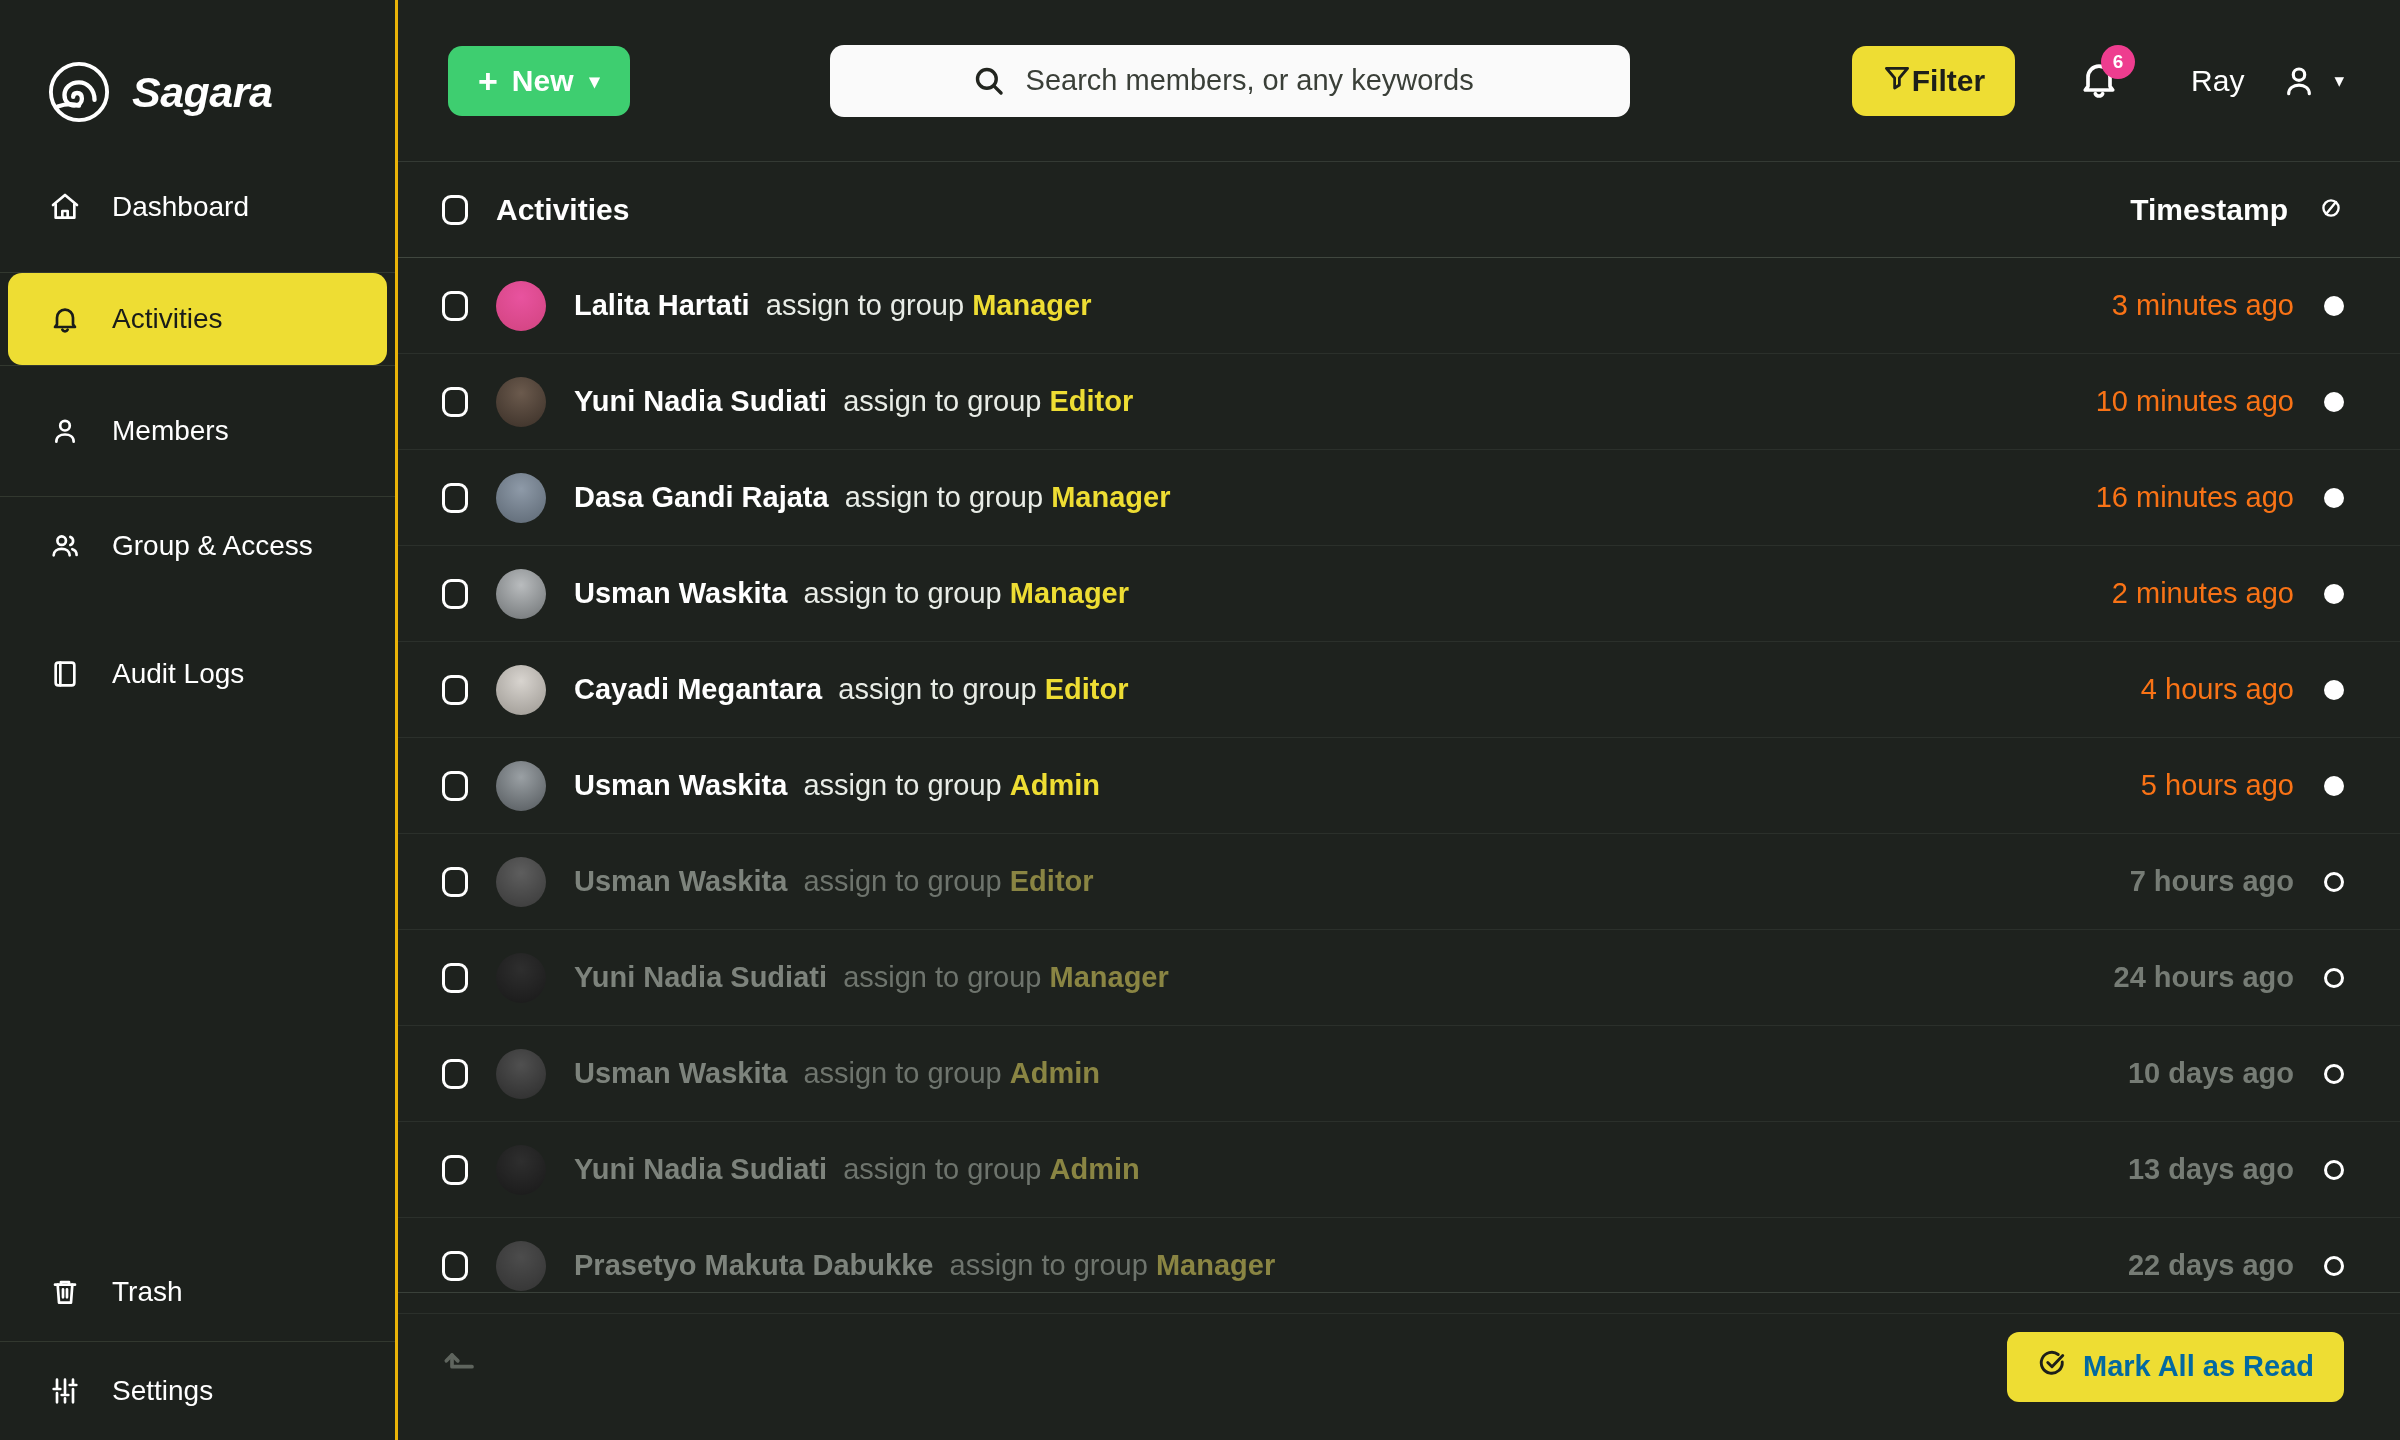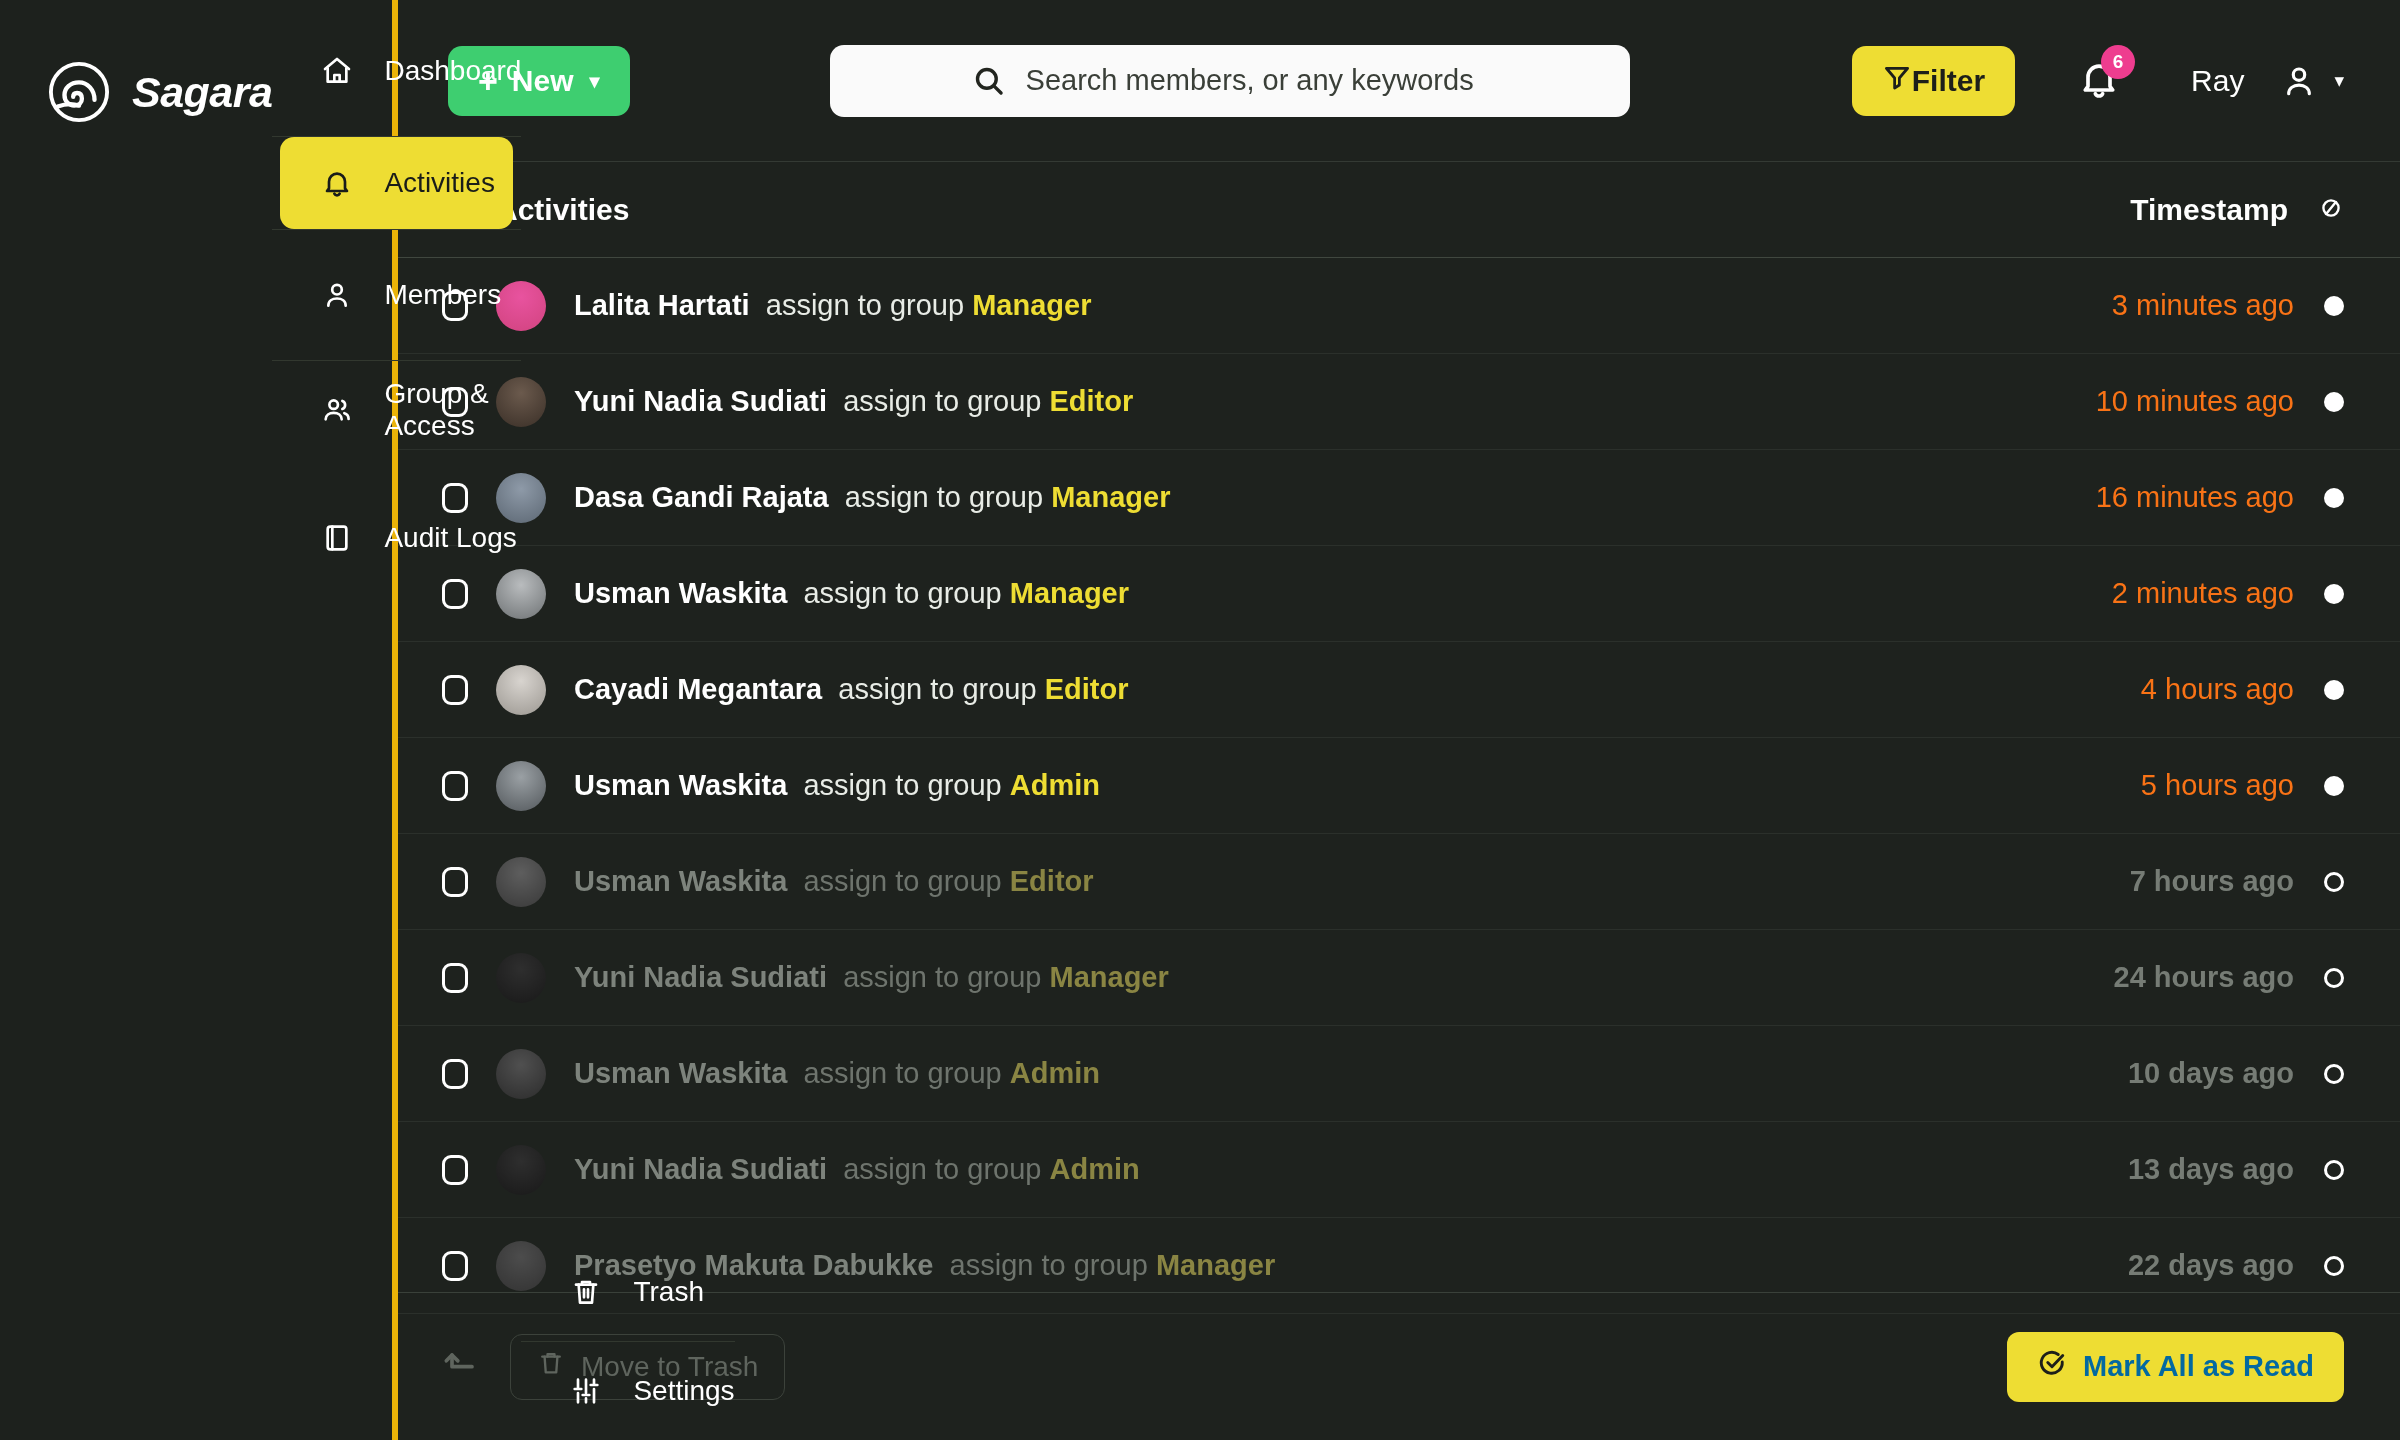--- a/index.html
+++ b/index.html
@@ -8,22 +8,22 @@
     background: #1e221e;
     font-family: "Liberation Sans", sans-serif;
     overflow: hidden;
   }
   .app { display: flex; width: 2400px; height: 1440px; }
 
   
   .sidebar {
     width: 398px; flex: 0 0 398px;
     background: #1d211d;
-    border-right: 6px solid #eab308;
-    display: flex; flex-direction: row;
+    border-right: 3px solid #eab308;
+    display: flex; flex-direction: column;
     position: relative;
   }
   .brand {
     display: flex; align-items: center; gap: 22px;
     padding: 48px 0 0 48px; height: 136px;
   }
   .brand-logo { width: 62px; height: 62px; flex: 0 0 62px; }
   .brand-name {
     font-size: 43px; font-weight: bold; font-style: italic;
     color: #ffffff; letter-spacing: -0.5px;
@@ -486,30 +486,20 @@
     </div>
 
     <footer class="footer">
       <div class="footer-left">
         <span>
           <svg viewBox="0 0 24 24" width="40" height="40" fill="none" stroke="#5f655e" stroke-width="2.2" stroke-linecap="round" stroke-linejoin="round">
             <path d="M6 6v7h12"></path>
               <path d="M9.5 9.5 6 6 2.6 9.5"></path>
           </svg>
         </span>
-        <button class="btn-trash">
-          <span>
-            <svg viewBox="0 0 24 24" width="28" height="28" fill="none" stroke="#5f655e" stroke-width="2" stroke-linecap="round" stroke-linejoin="round">
-              <path d="M4.5 6.5h15"></path>
-                <path d="M9 6.5V4.5h6v2"></path>
-                <path d="M6.5 6.5 7.5 20h9l1-13.5"></path>
-            </svg>
-          </span>
-          <span>Move to Trash</span>
-        </button>
       </div>
       <button class="btn-markread">
         <span>
           <svg viewBox="0 0 24 24" width="30" height="30" fill="none" stroke="#1d1f1a" stroke-width="2.3" stroke-linecap="round" stroke-linejoin="round">
             <path d="M20.2 11.2A8.4 8.4 0 1 1 17 5.2"></path>
               <path d="M8.6 11.6 12 15l8.6-9"></path>
           </svg>
         </span>
         <span>Mark All as Read</span>
       </button>

